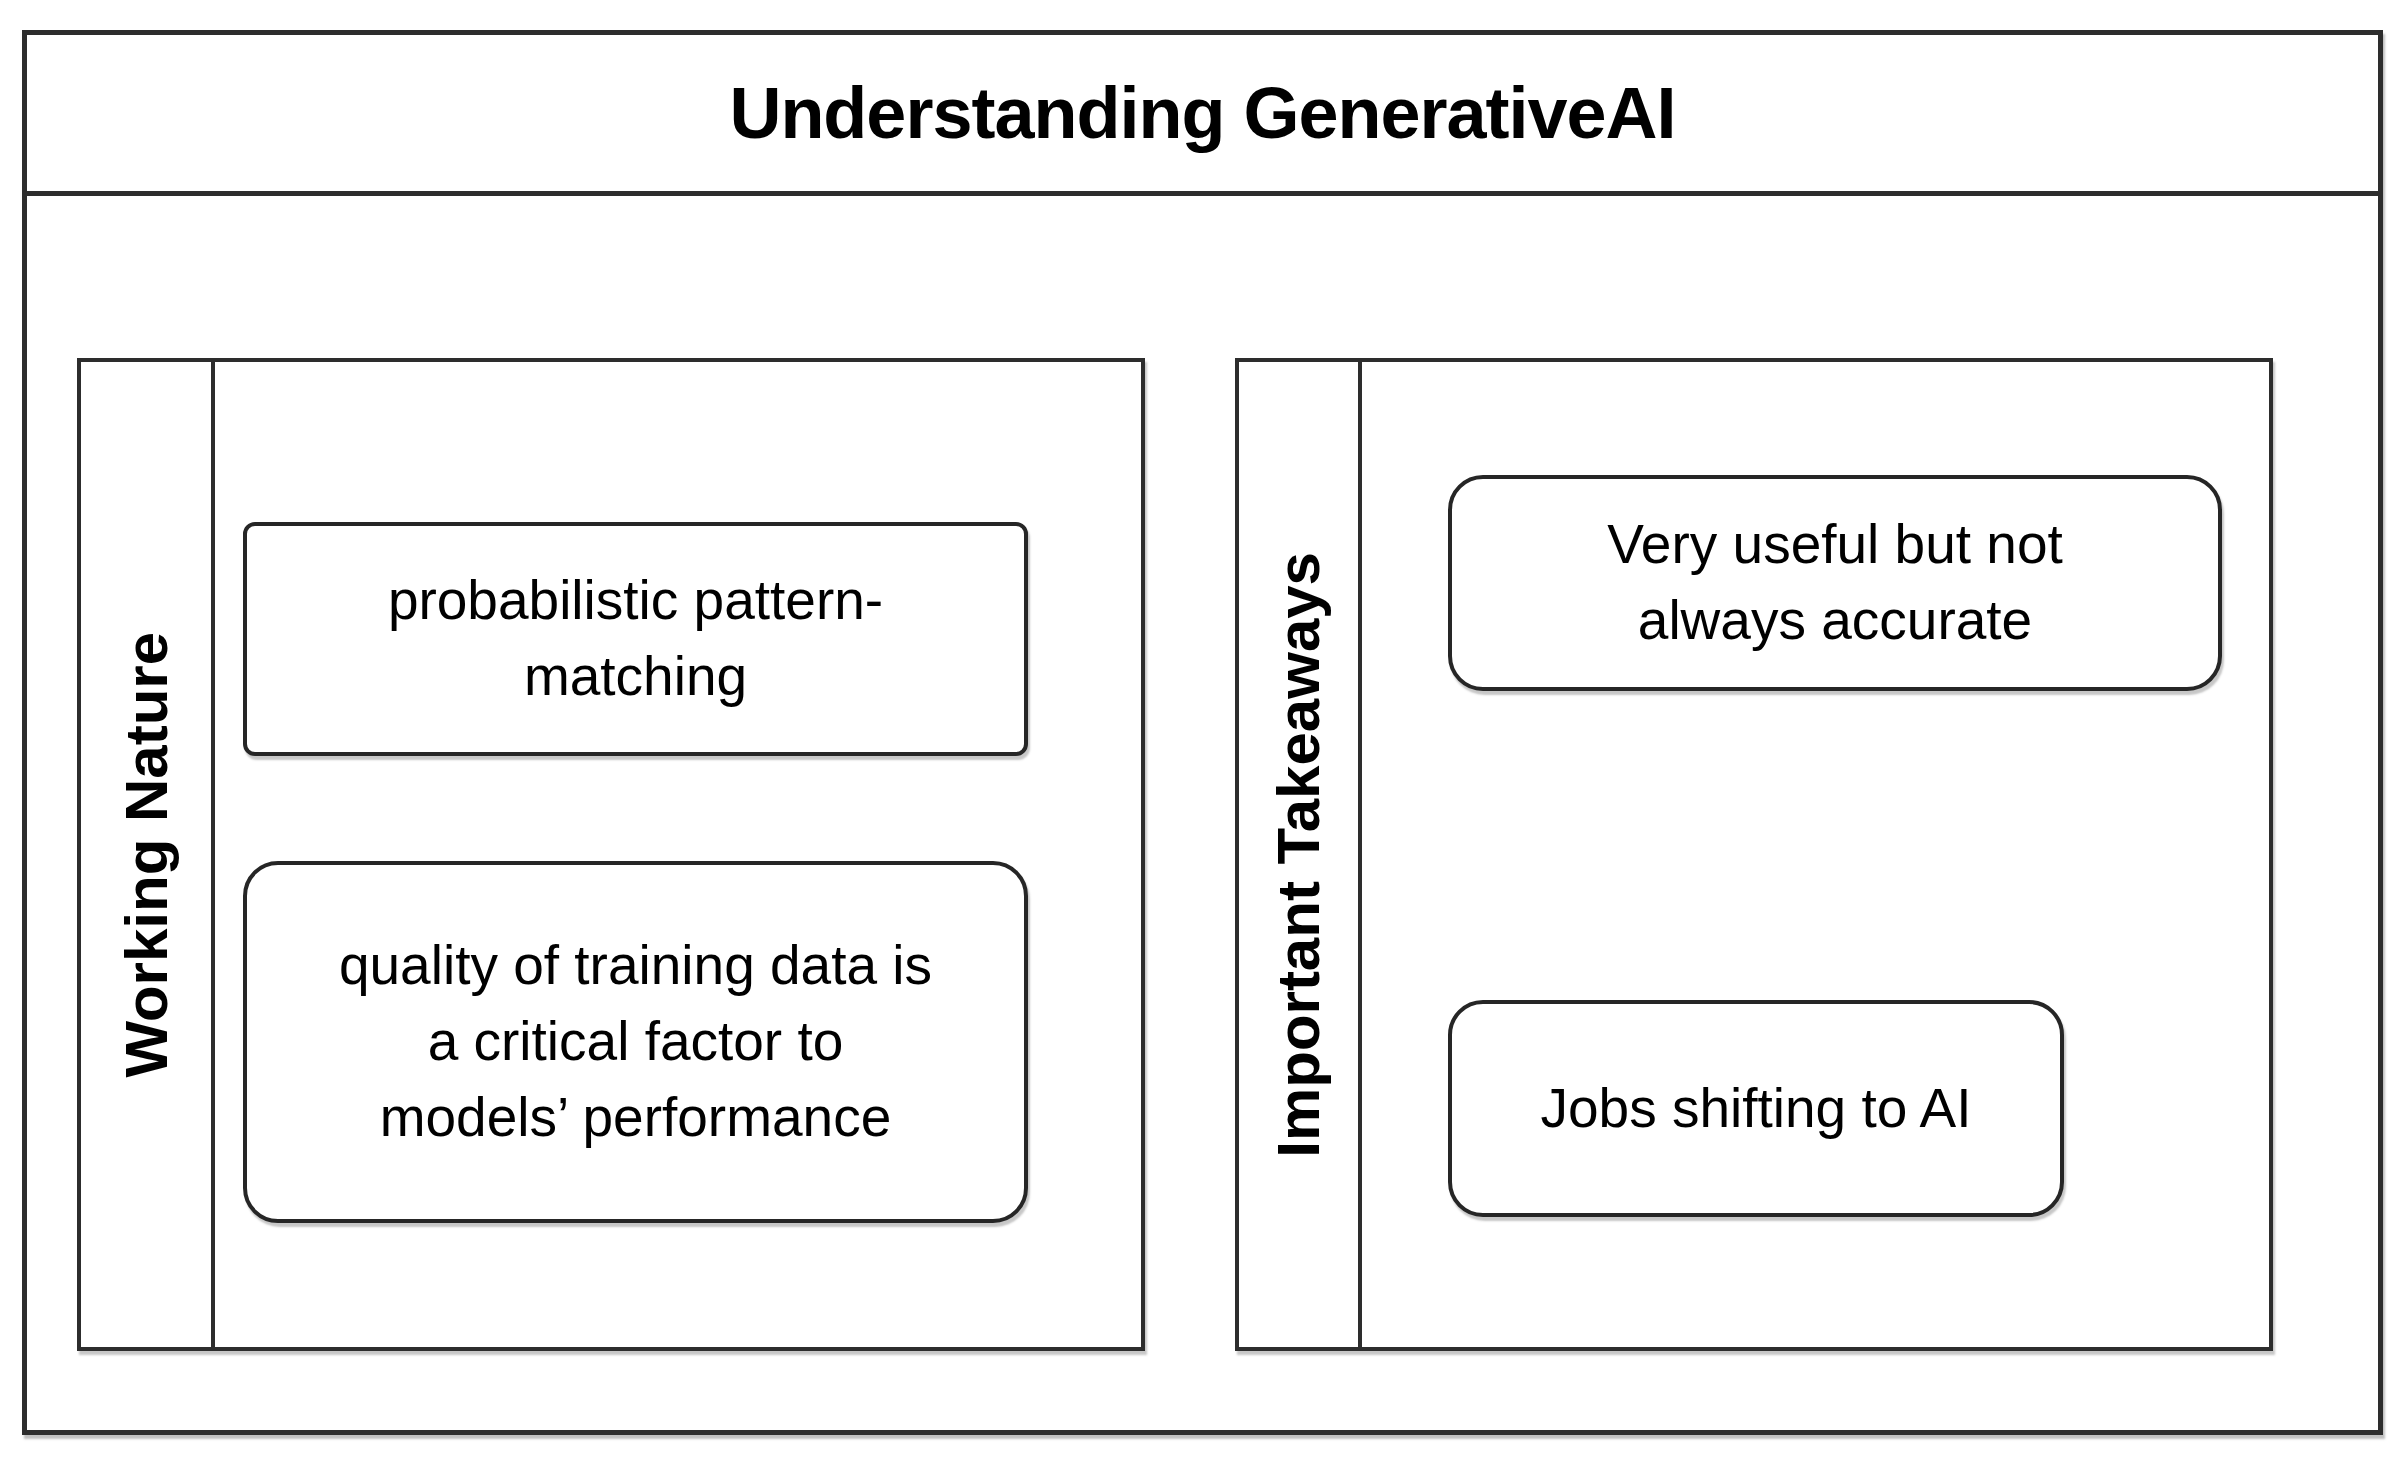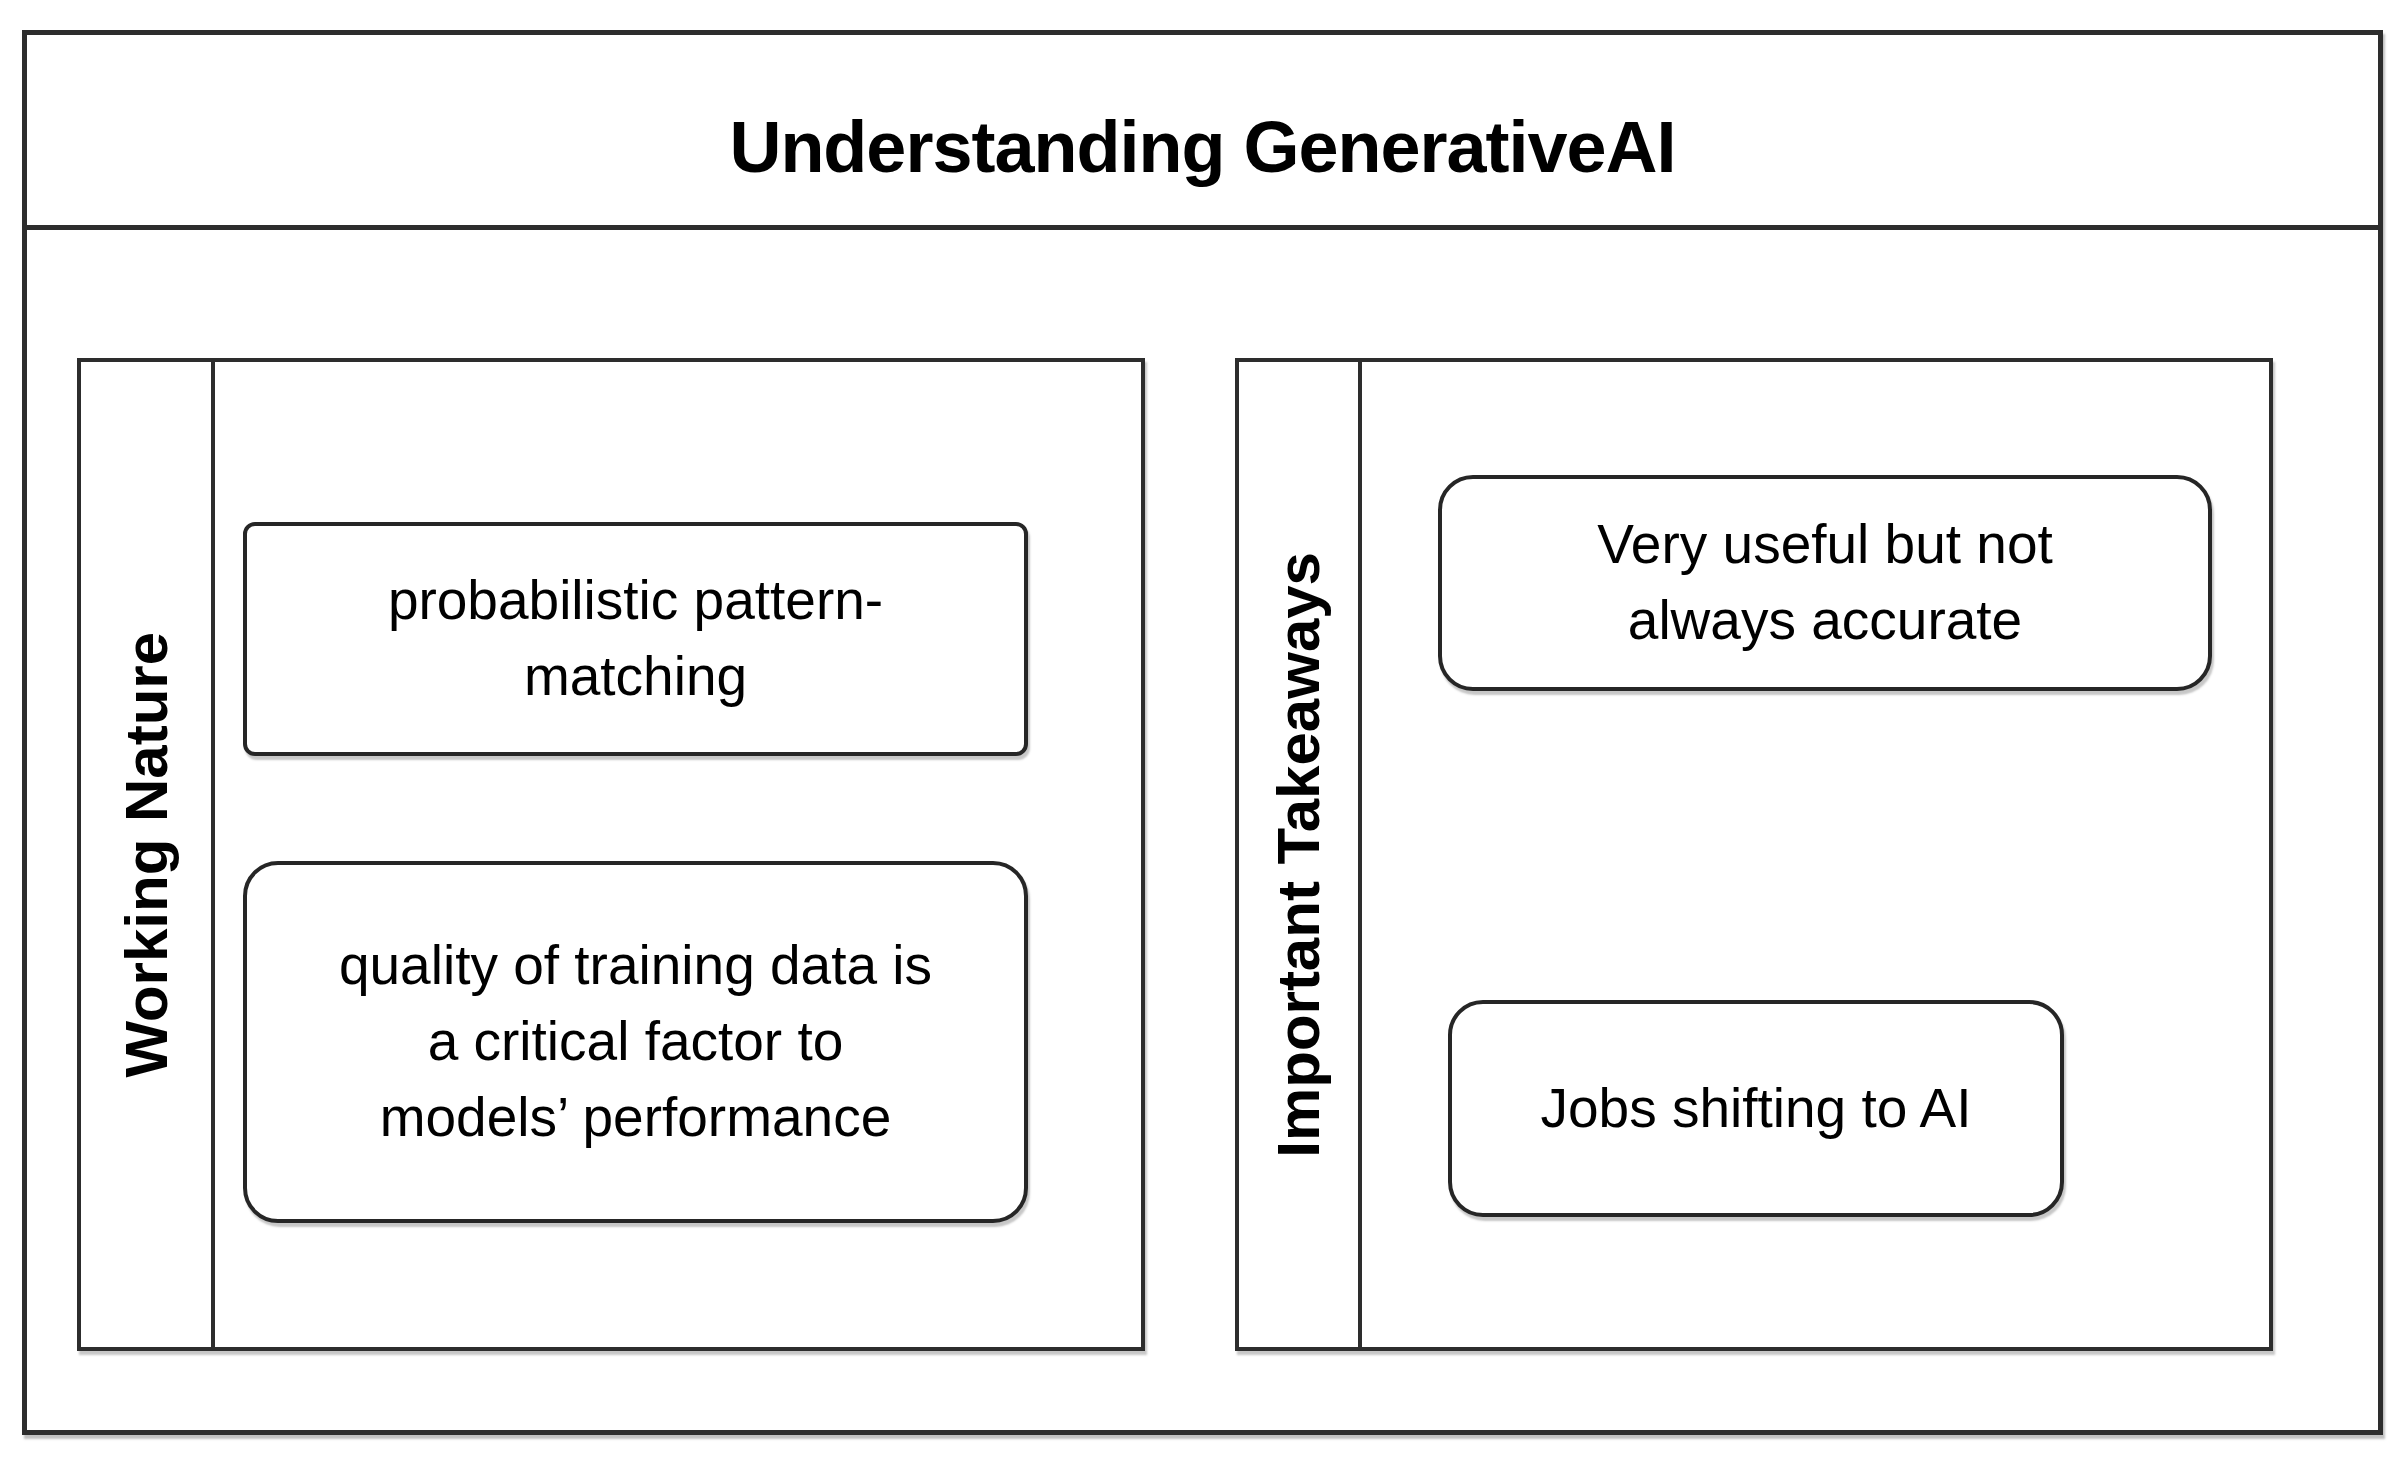--- a/index.html
+++ b/index.html
@@ -34,21 +34,20 @@
     position: absolute;
     left: 0;
     top: 0;
     width: 100%;
     height: 161px;
     border-bottom: 5px solid #2d2d2d;
     box-sizing: border-box;
     display: flex;
     align-items: center;
     justify-content: center;
-    margin-top: 34px;
   }
   .title-text {
     font-size: 72px;
     font-weight: bold;
     letter-spacing: -1px;
     white-space: nowrap;
   }
   
   .panel {
     position: absolute;
@@ -108,21 +107,21 @@
   }
   .node-text {
     font-size: 55px;
     line-height: 1.38;
     white-space: pre-line;
   }
   
   .node-ln1 { left: 28px; top: 160px; width: 785px; height: 234px; border-radius: 12px; }
   .node-ln2 { left: 28px; top: 499px; width: 785px; height: 362px; justify-content: center; }
   
-  .node-rn1 { left: 76px; top: 113px; width: 774px; height: 216px; }
+  .node-rn1 { left: 86px; top: 113px; width: 774px; height: 216px; }
   .node-rn2 { left: 86px; top: 382px; width: 774px; height: 210px; }
   .node-rn3 { left: 86px; top: 638px; width: 616px; height: 217px; }
 </style>
 </head>
 <body>
 
 <div class="canvas">
 
   <div class="frame">
     <div class="titlebar">

